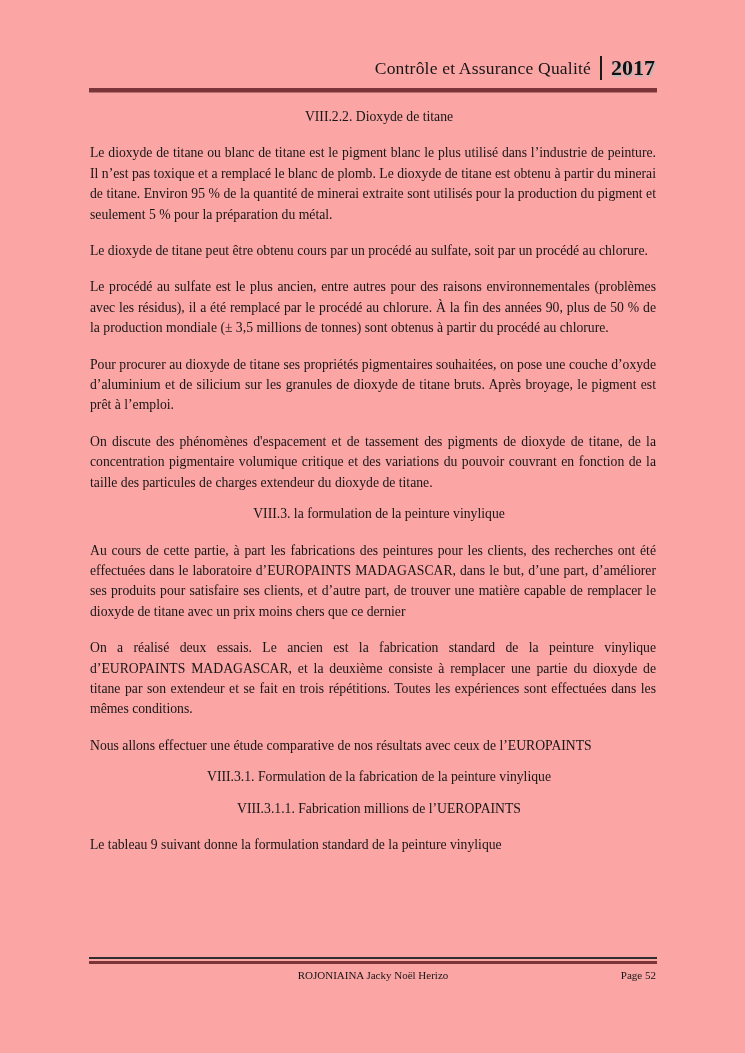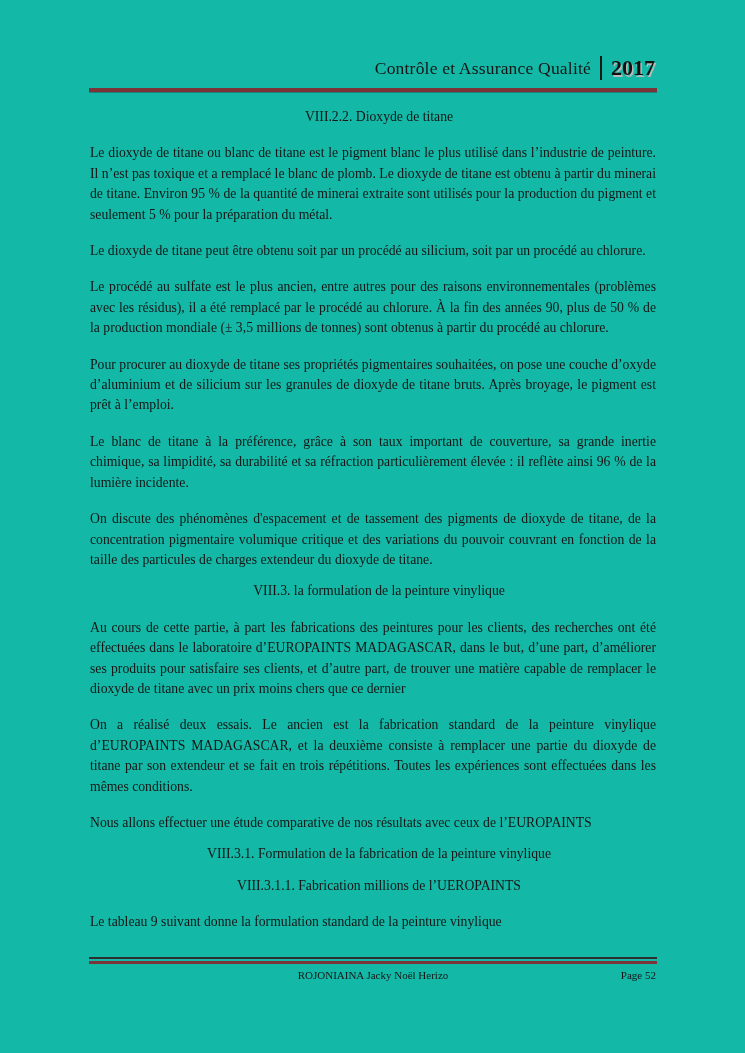--- a/index.html
+++ b/index.html
@@ -5,21 +5,21 @@
   * { margin: 0; padding: 0; box-sizing: border-box; }
   html, body { background: #ffffff; }
   body {
     width: 745px;
     height: 1053px;
     position: relative;
     overflow: hidden;
     font-family: "Liberation Serif", serif;
     color: #161616;
   }
-  .page { position: absolute; inset: 0; background: #14b8a6; }
+  .page { position: absolute; inset: 0; background: #fca5a5; }
 
   
   .header { position: absolute; left: 89px; width: 568px; top: 55px; }
   .header-row {
     display: flex; justify-content: flex-end; align-items: center;
     gap: 9px; padding-bottom: 7px; padding-right: 2px;
   }
   .header-title { font-size: 17.5px; letter-spacing: 0.2px; }
   .header-sep { display: inline-block; width: 2px; height: 24px; background: #1a1a1a; }
   .header-year {
@@ -57,24 +57,23 @@
       <span class="header-title">Contrôle et Assurance Qualité</span>
       <span class="header-sep"></span>
       <span class="header-year">2017</span>
     </div>
     <div class="header-rule"></div>
   </header>
 
   <main class="main">
     <p class="heading mb3">VIII.2.2. Dioxyde de titane</p>
     <p class="para">Le dioxyde de titane ou blanc de titane est le pigment blanc le plus utilisé dans l’industrie de peinture. Il n’est pas toxique et a remplacé le blanc de plomb. Le dioxyde de titane est obtenu à partir du minerai de titane. Environ 95 % de la quantité de minerai extraite sont utilisés pour la production du pigment et seulement 5 % pour la préparation du  métal.</p>
-    <p class="para">Le dioxyde de titane peut être obtenu soit par un procédé au silicium, soit par un procédé au chlorure.</p>
+    <p class="para">Le dioxyde de titane peut être obtenu cours par un procédé au sulfate, soit par un procédé au chlorure.</p>
     <p class="para">Le procédé au sulfate est le plus ancien, entre autres pour des raisons environnementales (problèmes avec les résidus), il a été remplacé par le procédé au chlorure. À la fin des années 90, plus de 50 %  de la production mondiale (± 3,5 millions de tonnes) sont  obtenus à partir du procédé au chlorure.</p>
     <p class="para">Pour procurer au dioxyde de titane ses propriétés pigmentaires souhaitées, on pose une couche d’oxyde d’aluminium et de silicium sur les granules de dioxyde de titane bruts. Après broyage, le pigment est prêt  à  l’emploi.</p>
-    <p class="para">Le blanc de titane à la préférence, grâce à son taux important de couverture, sa grande inertie chimique, sa limpidité, sa durabilité et sa réfraction particulièrement élevée : il reflète ainsi 96 % de la lumière incidente.</p>
     <p class="para">On discute des phénomènes d'espacement et de  tassement des pigments de dioxyde de titane, de la concentration pigmentaire volumique critique et des variations du pouvoir couvrant en fonction de la taille des particules de charges extendeur du dioxyde de titane.</p>
     <p class="heading mb0">VIII.3. la formulation de la peinture vinylique</p>
     <p class="para">Au cours de cette partie, à part les fabrications des peintures pour les clients, des recherches ont été effectuées dans le laboratoire d’EUROPAINTS MADAGASCAR, dans le but, d’une part, d’améliorer ses produits pour satisfaire ses clients, et d’autre part, de trouver une matière capable de remplacer le dioxyde de titane avec un prix moins chers que ce dernier</p>
     <p class="para">On a réalisé deux essais. Le ancien est la fabrication standard de la peinture vinylique d’EUROPAINTS MADAGASCAR, et la deuxième consiste à remplacer une partie du dioxyde de titane par son extendeur et se fait en trois répétitions.  Toutes les expériences sont effectuées dans les mêmes conditions.</p>
     <p class="para">Nous allons effectuer une étude comparative de nos résultats avec ceux de l’EUROPAINTS</p>
     <p class="heading">VIII.3.1. Formulation de la fabrication de la peinture vinylique</p>
     <p class="heading mb8">VIII.3.1.1. Fabrication millions de l’UEROPAINTS</p>
     <p class="para">Le tableau 9 suivant donne la formulation standard de la peinture vinylique</p>
   </main>
 

